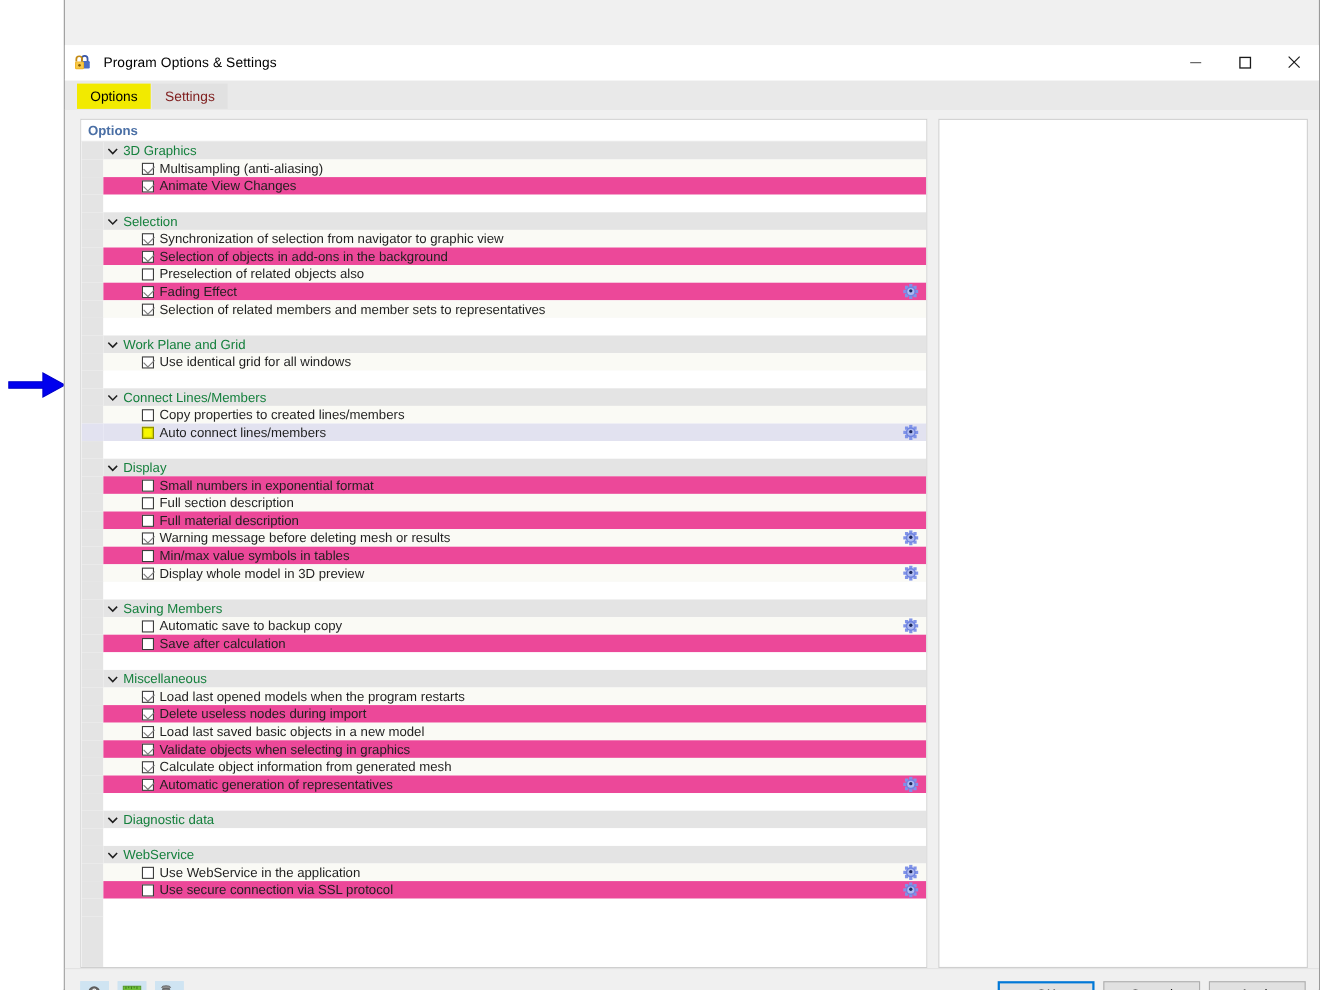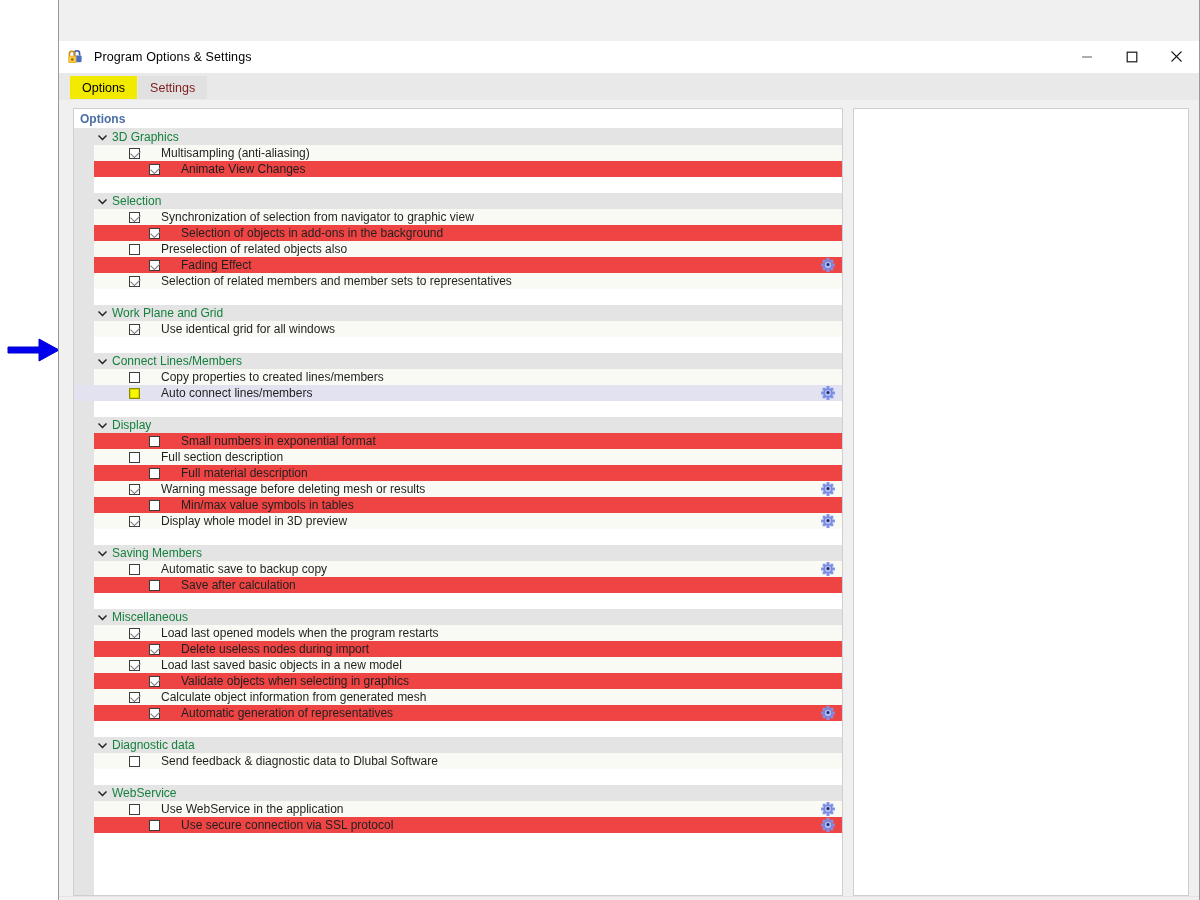--- a/index.html
+++ b/index.html
@@ -81,21 +81,21 @@
     flex:1; overflow:hidden; background:#ffffff;
     position:relative;
   }
 
   .row { height:16px; display:flex; align-items:center; position:relative; box-sizing:border-box; }
   .row .gutter { width: 20px; height:16px; flex:0 0 auto; background:#e4e4e4; }
   .row .cell { flex:1; height:16px; display:flex; align-items:center; position:relative; }
   .row.grp .cell { background:#e4e4e4; }
   .row.grp .gutter { background:#e4e4e4; }
   .row.alt0 .cell { background:#fafaf5; }
-  .row.alt1 .cell { background:#ef4444;padding-left:20px; }
+  .row.alt1 .cell { background:#ec4899; }
   .row.sel .cell { background:#e2e2f0; }
   .row.sel .gutter { background:#e2e2f0; }
   .row.spacer .cell { background:#ffffff; }
   .row.spacer.alt .cell { background:#fafaf5; }
 
   .chev {
     width:14px; height:16px; flex:0 0 auto; display:flex;
     align-items:center; justify-content:center; margin-left:1px;
   }
   .chev svg { display:block; }
@@ -106,21 +106,21 @@
     width:11px; height:11px; background:#fff; border:1px solid #3c3c3c;
     box-sizing:border-box; position:relative;
   }
   .cb.hl { border:1px solid #8a8a00; background:#f7f700; box-shadow:0 0 0 1px #d8d800 inset; }
   .cb.checked::after {
     content:""; position:absolute; left:1px; top:1px;
     width:8px; height:5px;
     border-left:1.6px solid #7a7a7a; border-bottom:1.6px solid #7a7a7a;
     transform: rotate(-45deg);
   }
-  .item-label { font-size:12px; color:#1f1f1f; margin-left:20px; white-space:nowrap; }
+  .item-label { font-size:12px; color:#1f1f1f; margin-left:4px; white-space:nowrap; }
 
   .gear { position:absolute; right:7px; top:1px; width:14px; height:14px; }
 
   .right-pane {
     flex:1; background:#ffffff; border:1px solid #cfcfcf; box-sizing:border-box;
   }
 
   
   .footer {
     height: 46px; min-height:46px; background:#f0f0f0;
@@ -572,29 +572,20 @@
             </div>
             <div class="row grp">
               <div class="gutter"></div>
               <div class="cell">
                 <div class="chev">
                   <svg width="11" height="11" viewBox="0 0 11 11">
                     <path d="M2 4 L5.5 7.6 L9 4" fill="none" stroke="#1f1f1f" stroke-width="1.4" stroke-linecap="square"></path>
                   </svg>
                 </div>
                 <div class="grp-label">Diagnostic data</div>
-              </div>
-            </div>
-            <div class="row alt0">
-              <div class="gutter"></div>
-              <div class="cell">
-                <div class="cb-wrap">
-                  <div class="cb"></div>
-                </div>
-                <div class="item-label">Send feedback &amp; diagnostic data to Dlubal Software</div>
               </div>
             </div>
             <div class="row spacer">
               <div class="gutter"></div>
               <div class="cell" style="background: rgb(255, 255, 255);"></div>
             </div>
             <div class="row grp">
               <div class="gutter"></div>
               <div class="cell">
                 <div class="chev">

